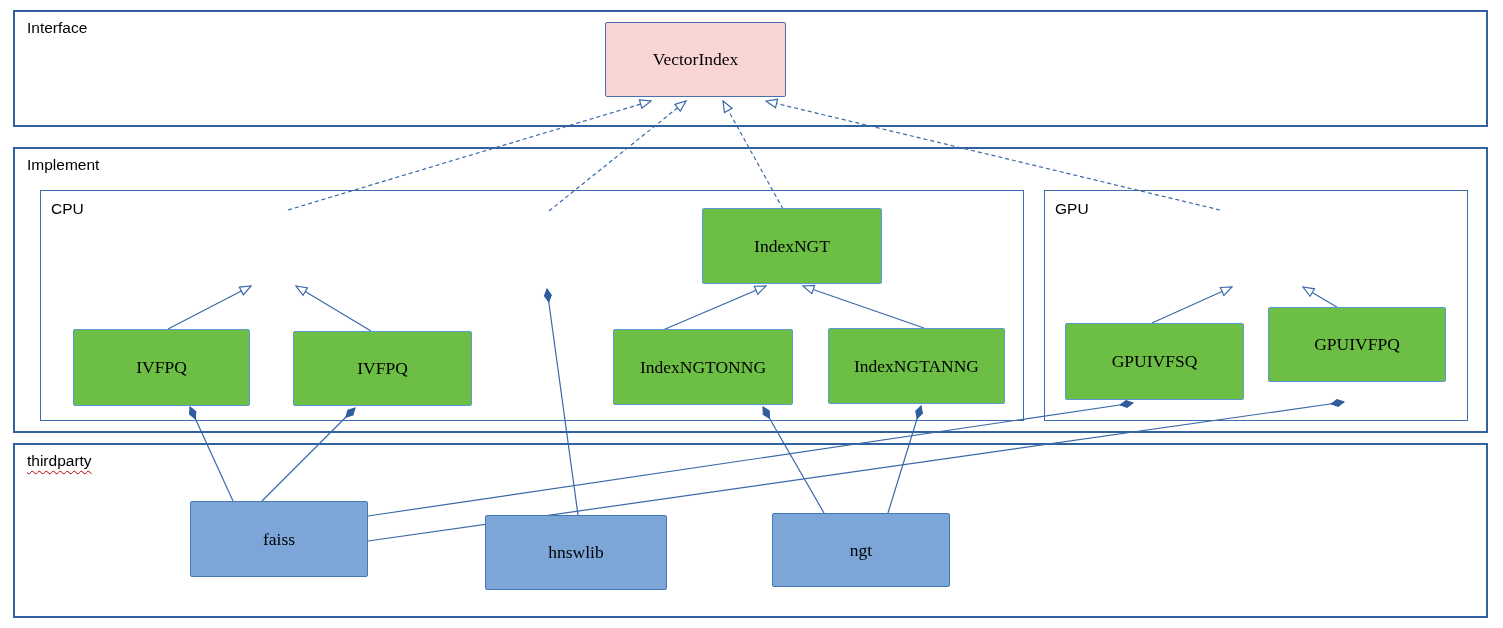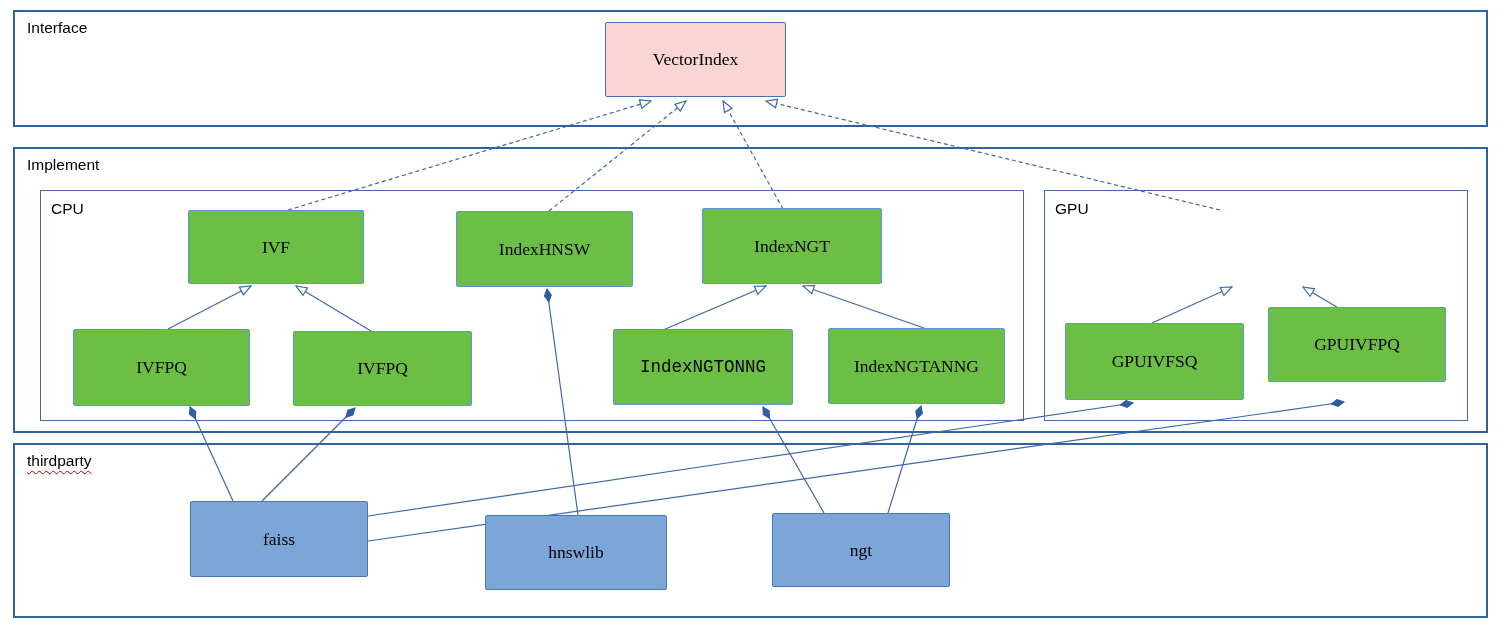--- a/index.html
+++ b/index.html
@@ -55,21 +55,21 @@
   #c-gpu{left:1044px;top:190px;width:424px;height:231px;}
   #c-thirdparty{left:13px;top:443px;width:1475px;height:175px;}
 
   
   #n-vectorindex{left:605px;top:22px;width:181px;height:75px;z-index:11;}
   #n-ivf{left:188px;top:210px;width:176px;height:74px;}
   #n-indexhnsw{left:456px;top:211px;width:177px;height:76px;}
   #n-indexngt{left:702px;top:208px;width:180px;height:76px;}
   #n-ivfsq{left:73px;top:329px;width:177px;height:77px;}
   #n-ivfpq{left:293px;top:331px;width:179px;height:75px;}
-  #n-indexngtonng{left:613px;top:329px;width:180px;height:76px;font-family:Liberation Mono, monospace;}
+  #n-indexngtonng{left:613px;top:329px;width:180px;height:76px;}
   #n-indexngtanng{left:828px;top:328px;width:177px;height:76px;}
   #n-gpuivf{left:1171px;top:210px;width:179px;height:75px;}
   #n-gpuivfsq{left:1065px;top:323px;width:179px;height:77px;}
   #n-gpuivfpq{left:1268px;top:307px;width:178px;height:75px;}
   #n-faiss{left:190px;top:501px;width:178px;height:76px;}
   #n-hnswlib{left:485px;top:515px;width:182px;height:75px;}
   #n-ngt{left:772px;top:513px;width:178px;height:74px;}
 </style>
 </head>
 <body>
@@ -116,26 +116,20 @@
       <line x1="578" y1="515" x2="547" y2="289" stroke="#3c68a9" stroke-width="1.2" marker-end="url(#m-dia)"></line>
       <line x1="824" y1="513" x2="763" y2="407" stroke="#3c68a9" stroke-width="1.2" marker-end="url(#m-dia)"></line>
       <line x1="888" y1="513" x2="921" y2="406" stroke="#3c68a9" stroke-width="1.2" marker-end="url(#m-dia)"></line>
       <line x1="368" y1="516" x2="1133" y2="403" stroke="#3c68a9" stroke-width="1.2" marker-end="url(#m-dia)"></line>
       <line x1="368" y1="541" x2="1344" y2="402" stroke="#3c68a9" stroke-width="1.2" marker-end="url(#m-dia)"></line>
     </svg>
 
   <div class="node pink" id="n-vectorindex">
       <span>VectorIndex</span>
     </div>
-  <div class="node green" id="n-ivf">
-      <span>IVF</span>
-    </div>
-  <div class="node green" id="n-indexhnsw">
-      <span>IndexHNSW</span>
-    </div>
   <div class="node green" id="n-indexngt">
       <span>IndexNGT</span>
     </div>
   <div class="node green" id="n-ivfsq">
       <span>IVFPQ</span>
     </div>
   <div class="node green" id="n-ivfpq">
       <span>IVFPQ</span>
     </div>
   <div class="node green" id="n-indexngtonng">

